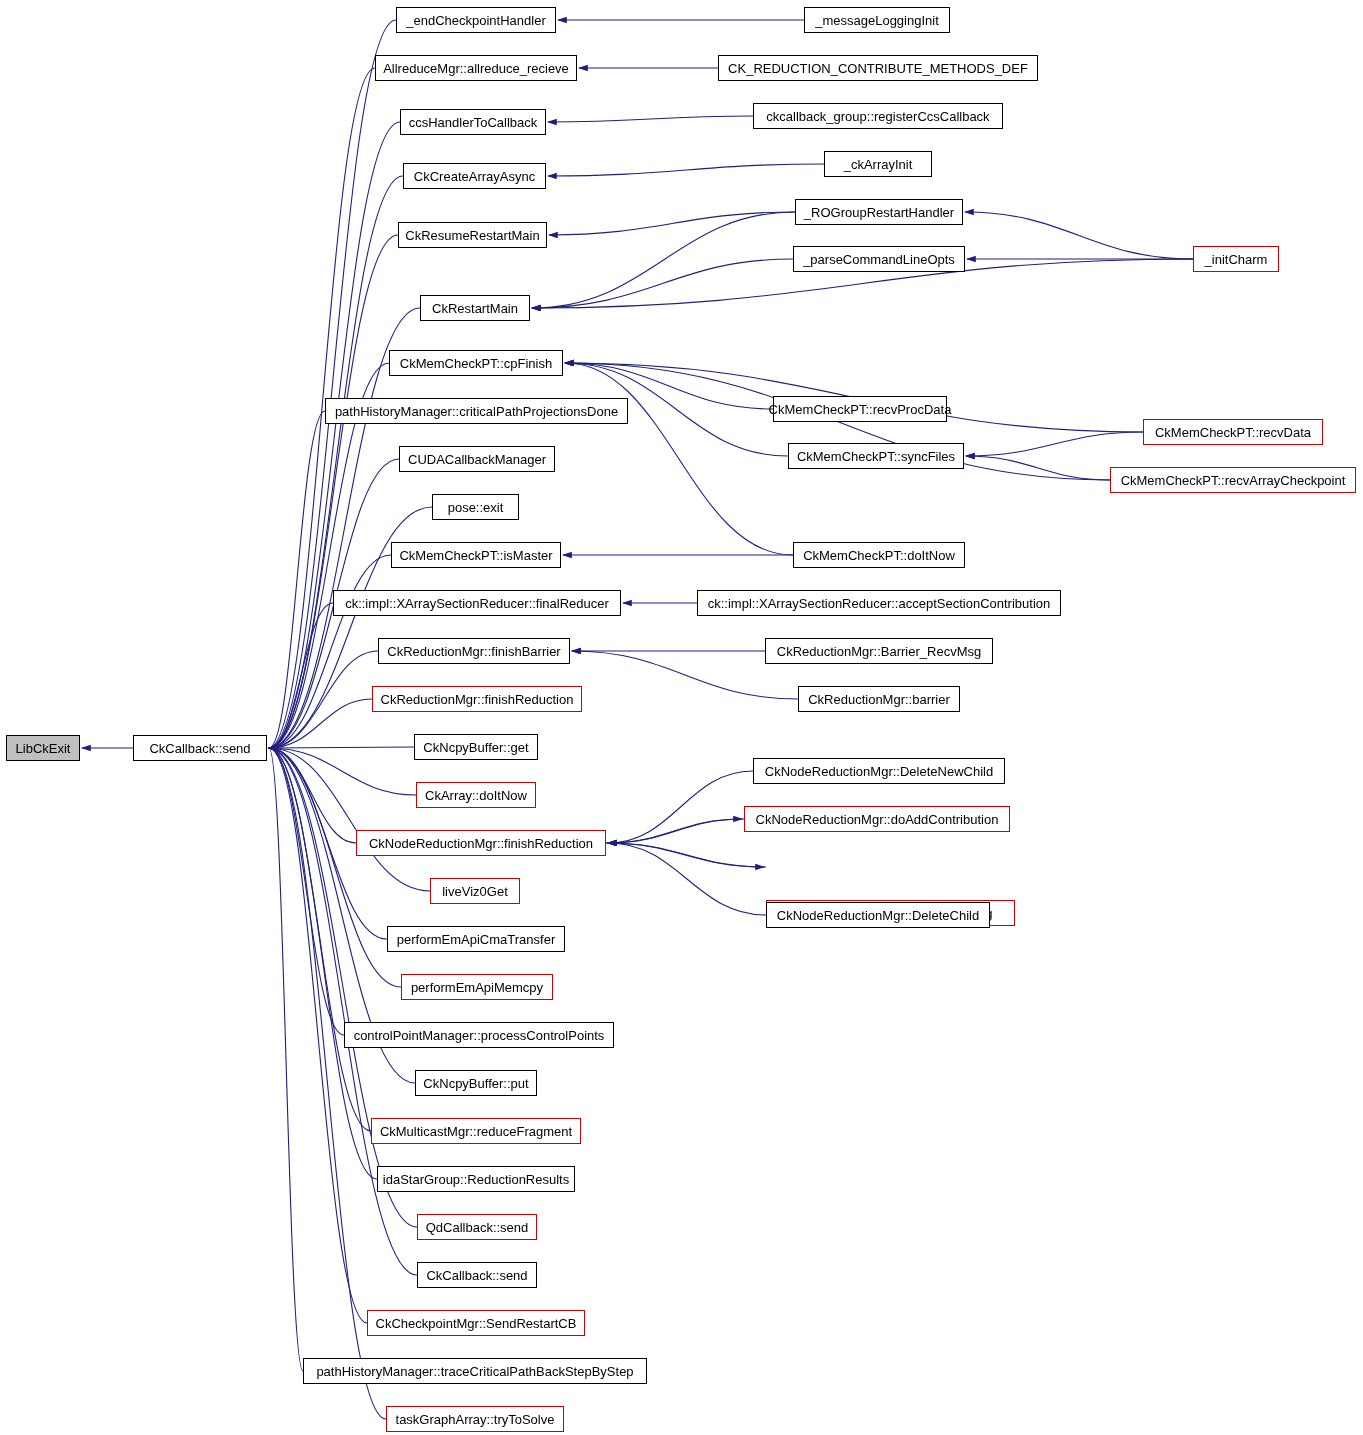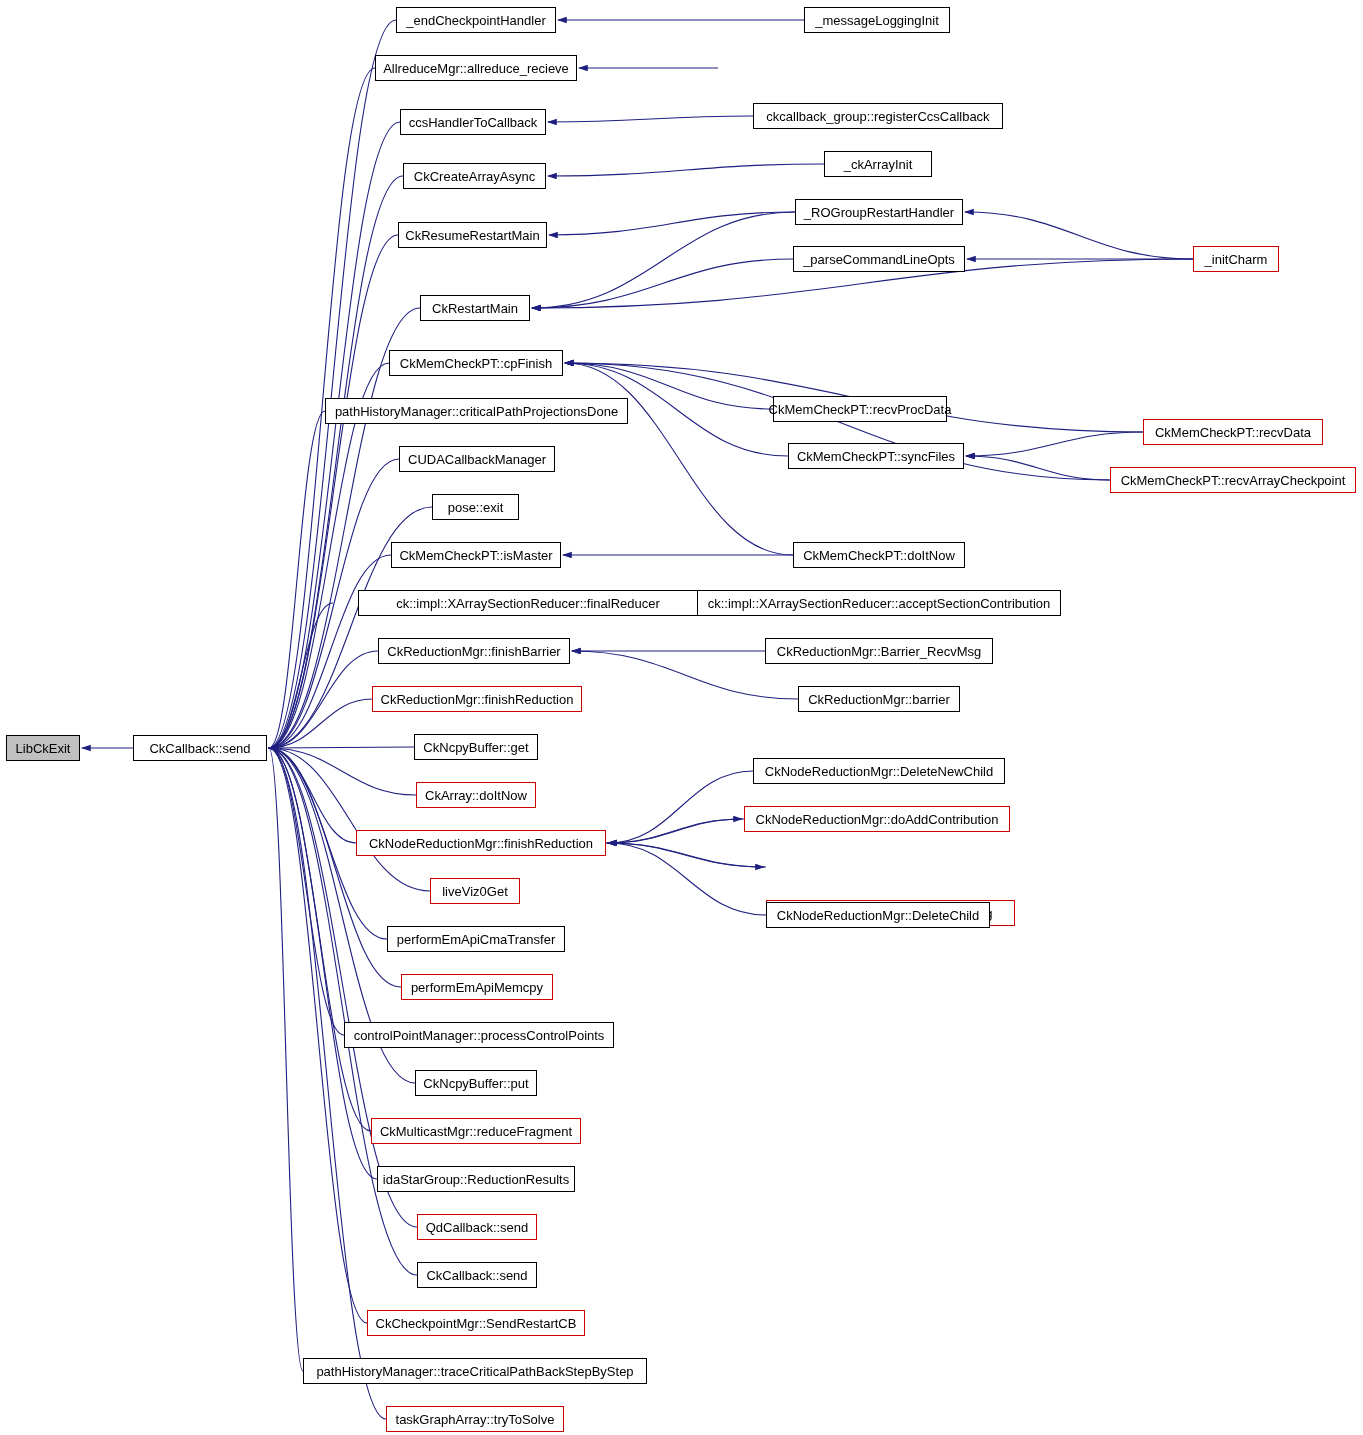--- a/index.html
+++ b/index.html
@@ -114,40 +114,41 @@
         <path d="M367,1323 C322.9,1323 313.1,748 269,748" marker-end="url(#arrow)" stroke="#1f1f80" fill="none"></path>
         <path d="M303,1371 C287.7,1371 284.3,748 269,748" marker-end="url(#arrow)" stroke="#1f1f80" fill="none"></path>
         <path d="M386,1419 C333.35,1419 321.65,748 269,748" marker-end="url(#arrow)" stroke="#1f1f80" fill="none"></path>
       </g>
   </svg>
 <div class="node root" style="left: 6px; top: 735px; width: 74px;">LibCkExit</div>
     <div class="node" style="left: 133px; top: 735px; width: 134px;">CkCallback::send</div>
     <div class="node" style="left: 396px; top: 7px; width: 160px;">_endCheckpointHandler</div>
     <div class="node" style="left: 804px; top: 7px; width: 146px;">_messageLoggingInit</div>
     <div class="node" style="left: 375px; top: 55px; width: 202px;">AllreduceMgr::allreduce_recieve</div>
+    <div class="node" style="left: 718px; top: 55px; width: 320px;">CK_REDUCTION_CONTRIBUTE_METHODS_DEF</div>
     <div class="node" style="left: 400px; top: 109px; width: 146px;">ccsHandlerToCallback</div>
     <div class="node" style="left: 753px; top: 103px; width: 250px;">ckcallback_group::registerCcsCallback</div>
     <div class="node" style="left: 403px; top: 163px; width: 143px;">CkCreateArrayAsync</div>
     <div class="node" style="left: 824px; top: 151px; width: 108px;">_ckArrayInit</div>
     <div class="node" style="left: 398px; top: 222px; width: 149px;">CkResumeRestartMain</div>
     <div class="node" style="left: 795px; top: 199px; width: 168px;">_ROGroupRestartHandler</div>
     <div class="node" style="left: 793px; top: 246px; width: 172px;">_parseCommandLineOpts</div>
     <div class="node red" style="left: 1193px; top: 246px; width: 86px;">_initCharm</div>
     <div class="node" style="left: 420px; top: 295px; width: 110px;">CkRestartMain</div>
     <div class="node" style="left: 389px; top: 350px; width: 174px;">CkMemCheckPT::cpFinish</div>
     <div class="node" style="left: 773px; top: 396px; width: 174px;">CkMemCheckPT::recvProcData</div>
     <div class="node red" style="left: 1143px; top: 419px; width: 180px;">CkMemCheckPT::recvData</div>
     <div class="node" style="left: 788px; top: 443px; width: 176px;">CkMemCheckPT::syncFiles</div>
     <div class="node red" style="left: 1110px; top: 467px; width: 246px;">CkMemCheckPT::recvArrayCheckpoint</div>
     <div class="node" style="left: 325px; top: 398px; width: 303px;">pathHistoryManager::criticalPathProjectionsDone</div>
     <div class="node" style="left: 399px; top: 446px; width: 156px;">CUDACallbackManager</div>
     <div class="node" style="left: 432px; top: 494px; width: 87px;">pose::exit</div>
     <div class="node" style="left: 391px; top: 542px; width: 170px;">CkMemCheckPT::isMaster</div>
     <div class="node" style="left: 793px; top: 542px; width: 172px;">CkMemCheckPT::doItNow</div>
-    <div class="node" style="left: 333px; top: 590px; width: 340px; margin-left: 25px;">ck::impl::XArraySectionReducer::finalReducer</div>
+    <div class="node" style="left: 333px; top: 590px; width: 288px;">ck::impl::XArraySectionReducer::finalReducer</div>
     <div class="node" style="left: 697px; top: 590px; width: 364px;">ck::impl::XArraySectionReducer::acceptSectionContribution</div>
     <div class="node" style="left: 378px; top: 638px; width: 192px;">CkReductionMgr::finishBarrier</div>
     <div class="node" style="left: 765px; top: 638px; width: 228px;">CkReductionMgr::Barrier_RecvMsg</div>
     <div class="node" style="left: 798px; top: 686px; width: 162px;">CkReductionMgr::barrier</div>
     <div class="node red" style="left: 372px; top: 686px; width: 210px;">CkReductionMgr::finishReduction</div>
     <div class="node" style="left: 414px; top: 734px; width: 124px;">CkNcpyBuffer::get</div>
     <div class="node red" style="left: 416px; top: 782px; width: 120px;">CkArray::doItNow</div>
     <div class="node red" style="left: 356px; top: 830px; width: 250px;">CkNodeReductionMgr::finishReduction</div>
     <div class="node" style="left: 753px; top: 758px; width: 252px;">CkNodeReductionMgr::DeleteNewChild</div>
     <div class="node red" style="left: 744px; top: 806px; width: 266px;">CkNodeReductionMgr::doAddContribution</div>

